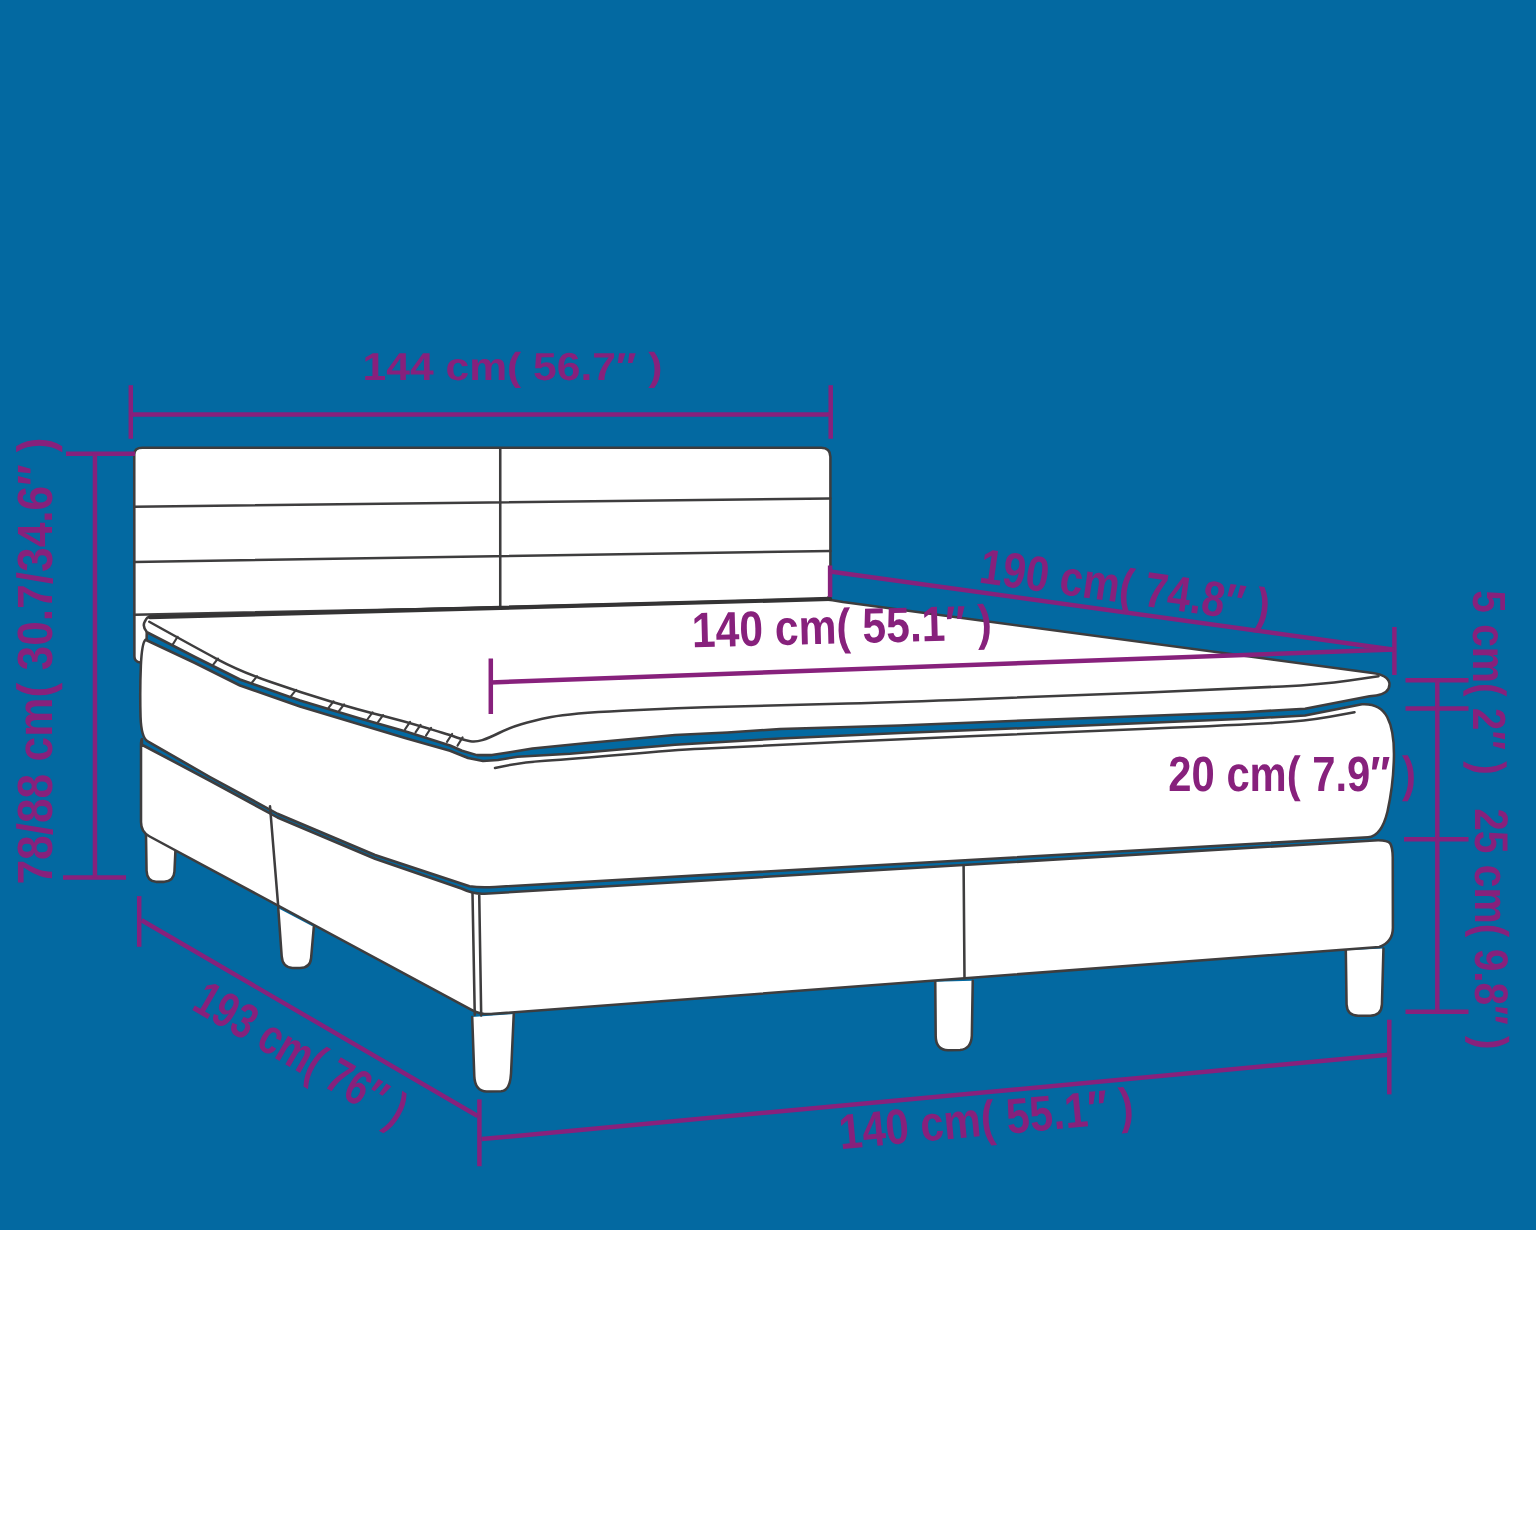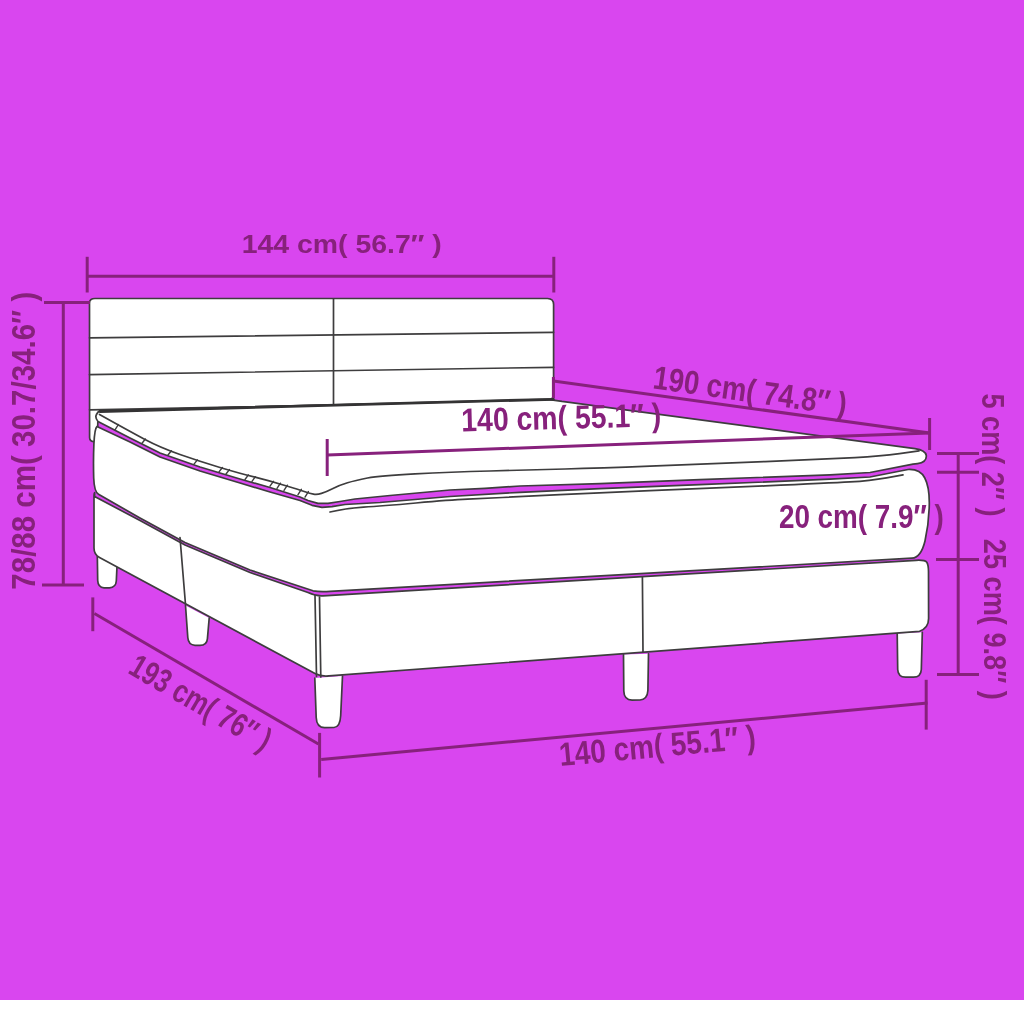--- a/index.html
+++ b/index.html
@@ -1,16 +1,16 @@
 <!DOCTYPE html>
 <html><head>
 <meta charset="utf-8">
 <style>
   html,body{margin:0;padding:0;background:#ffffff;}
-  .wrap{width:1024px;height:1000px;position:relative;background:#d946ef;}
+  .wrap{width:1024px;height:820px;position:relative;background:#0369a1;}
   svg{display:block;}
   text{font-family:"Liberation Sans", sans-serif;font-weight:bold;fill:#87217C;}
 </style>
 </head>
 <body>
 <div class="wrap">
 <svg width="1024" height="1024" viewBox="0 0 1024 1024" fill="none">
   <g stroke="#3E3D3E" stroke-width="1.7" fill="none" stroke-linecap="round" stroke-linejoin="round">
 
     <g>

